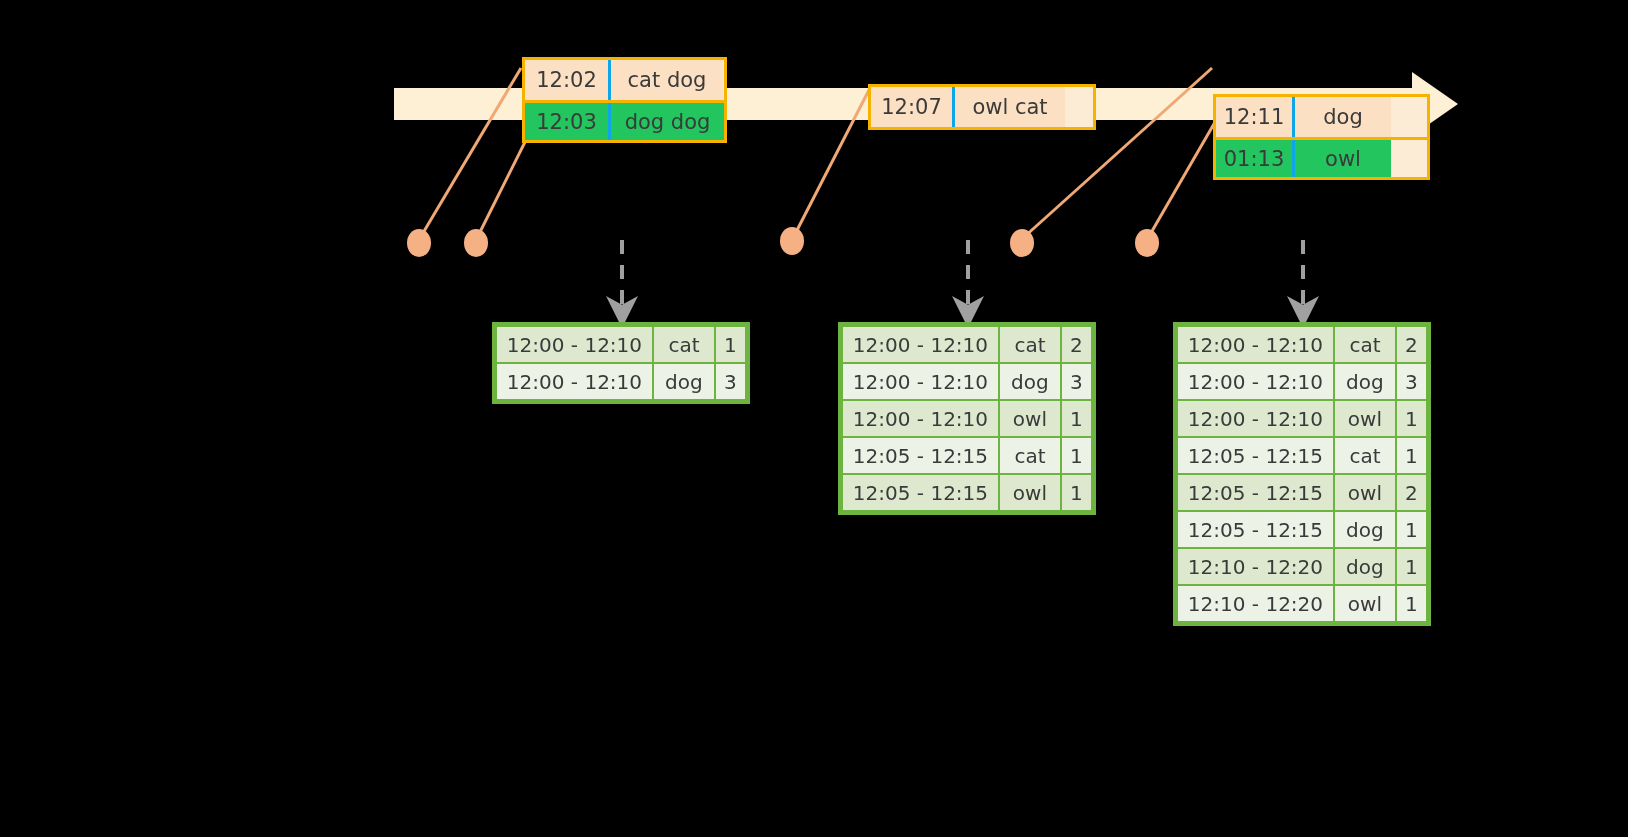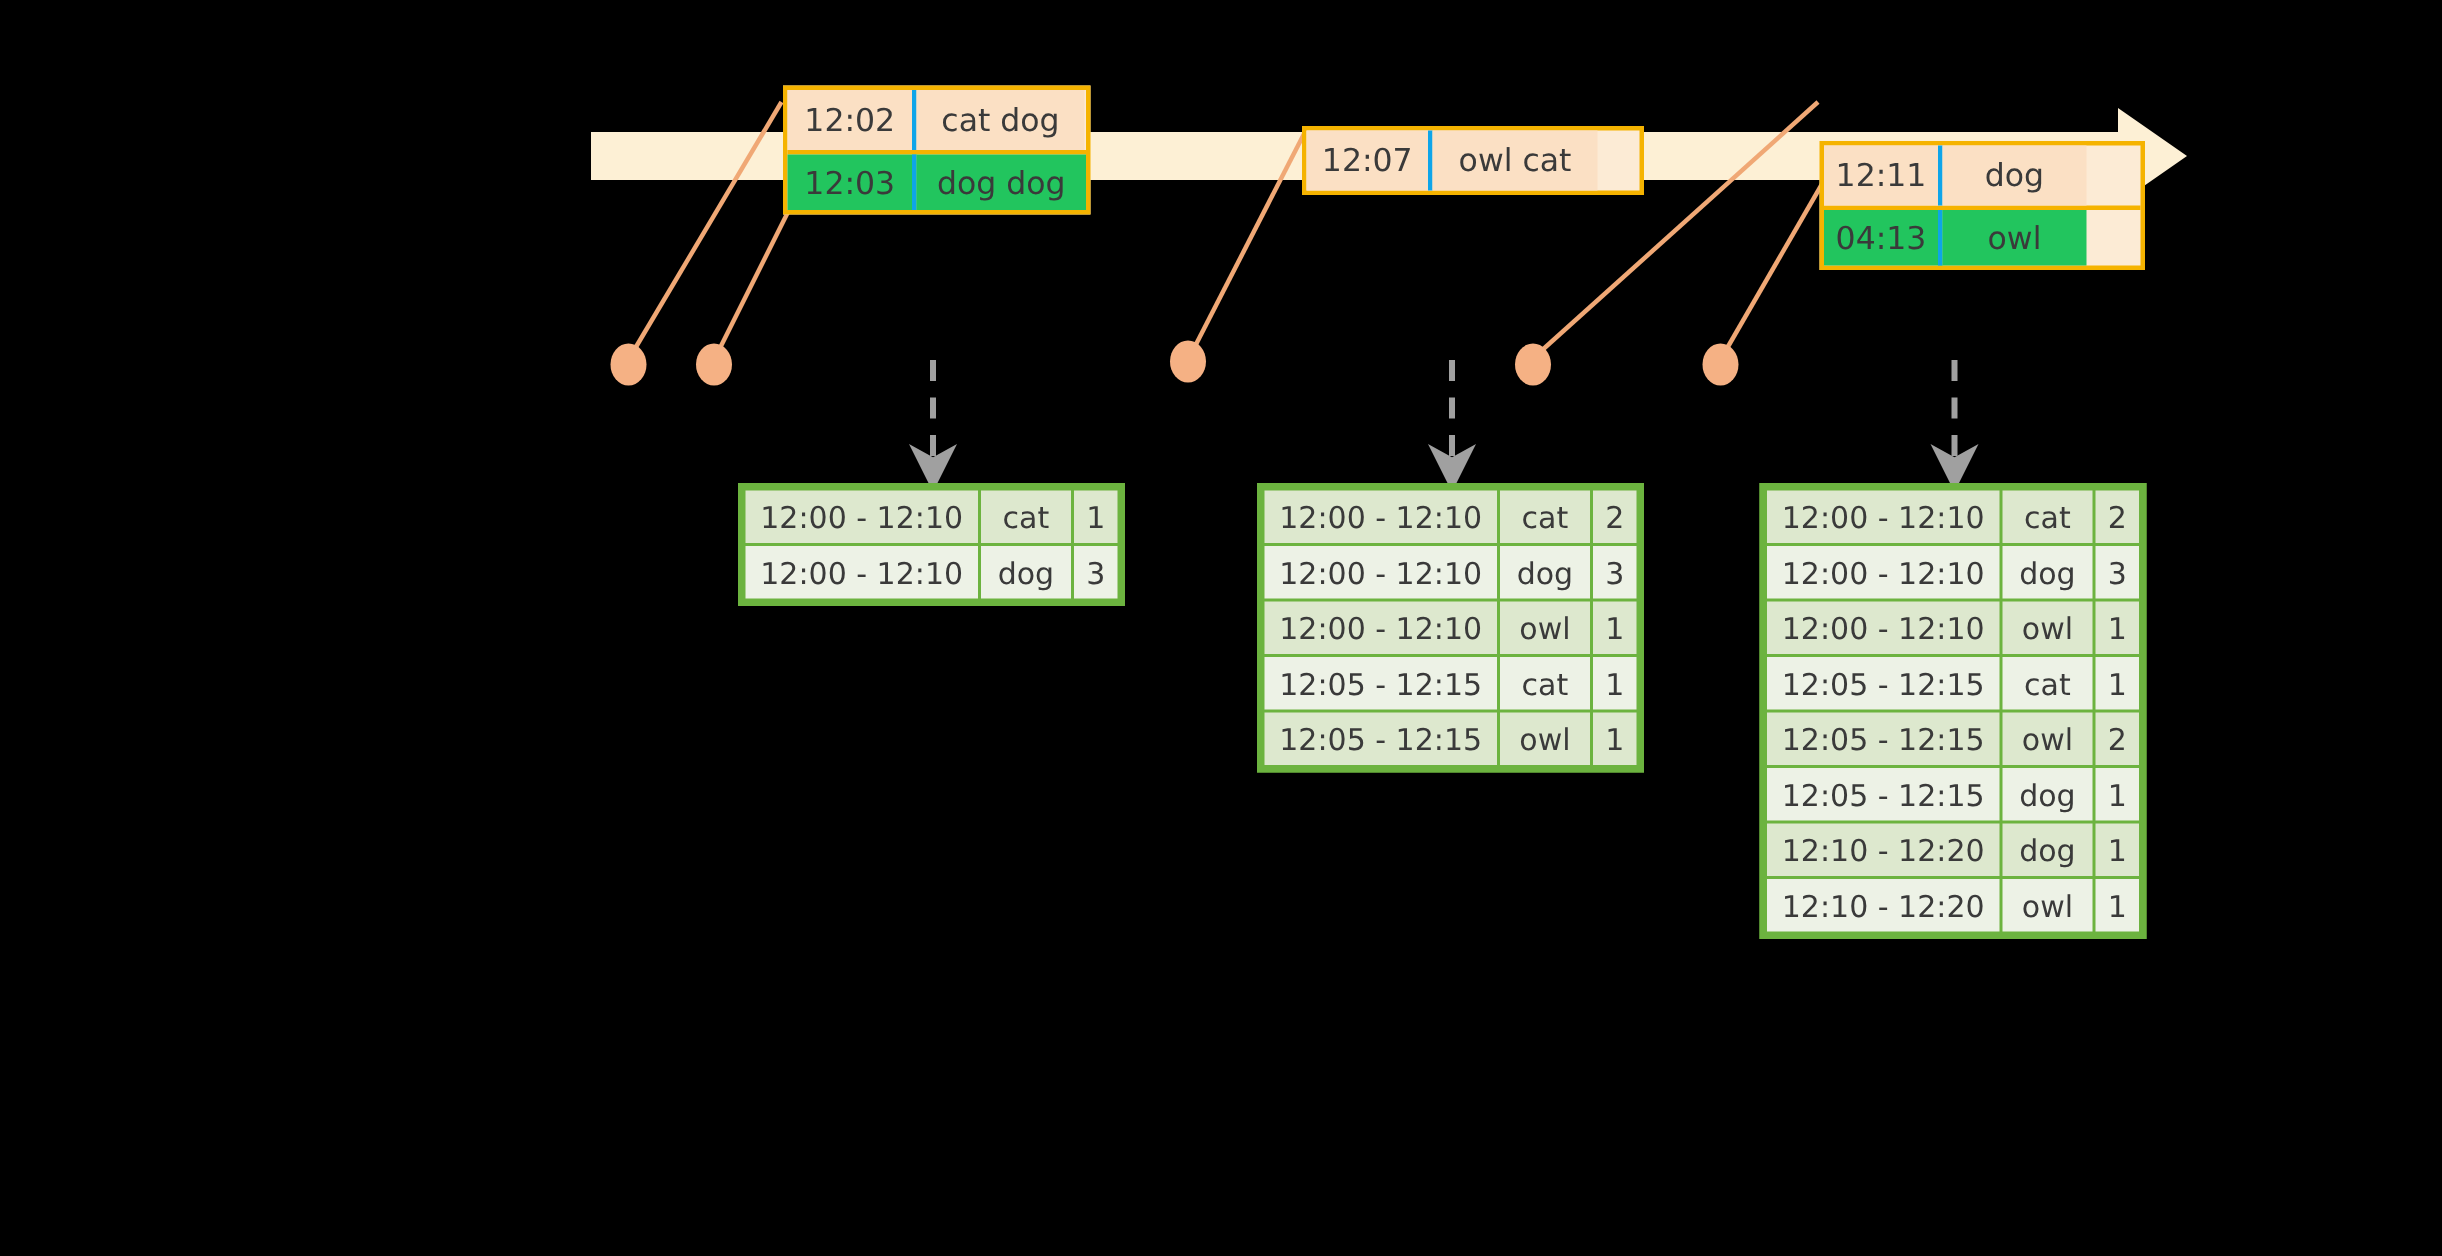--- a/index.html
+++ b/index.html
@@ -86,21 +86,21 @@
       <div class="cell" style="width:110px;">owl cat</div>
     </div>
   </div>
 
   <div class="evt-group" style="left:1213px; top:57px; width:217px;margin-top:37px;">
     <div class="evt-row">
       <div class="cell time" style="width:79px;">12:11</div>
       <div class="cell" style="width:96px;">dog</div>
     </div>
     <div class="evt-row alt">
-      <div class="cell time" style="width:79px;">04:13</div>
+      <div class="cell time" style="width:79px;">01:13</div>
       <div class="cell" style="width:96px;">owl</div>
     </div>
   </div>
 
   <div class="rtable" id="t1" style="left:492px; top:322px; width:258px;">
       <div class="rrow">
         <div class="rcell win" style="width: 160px;">12:00 - 12:10</div>
         <div class="rcell key" style="width: 62px;">cat</div>
         <div class="rcell cnt" style="width: 30px;">1</div>
       </div>

